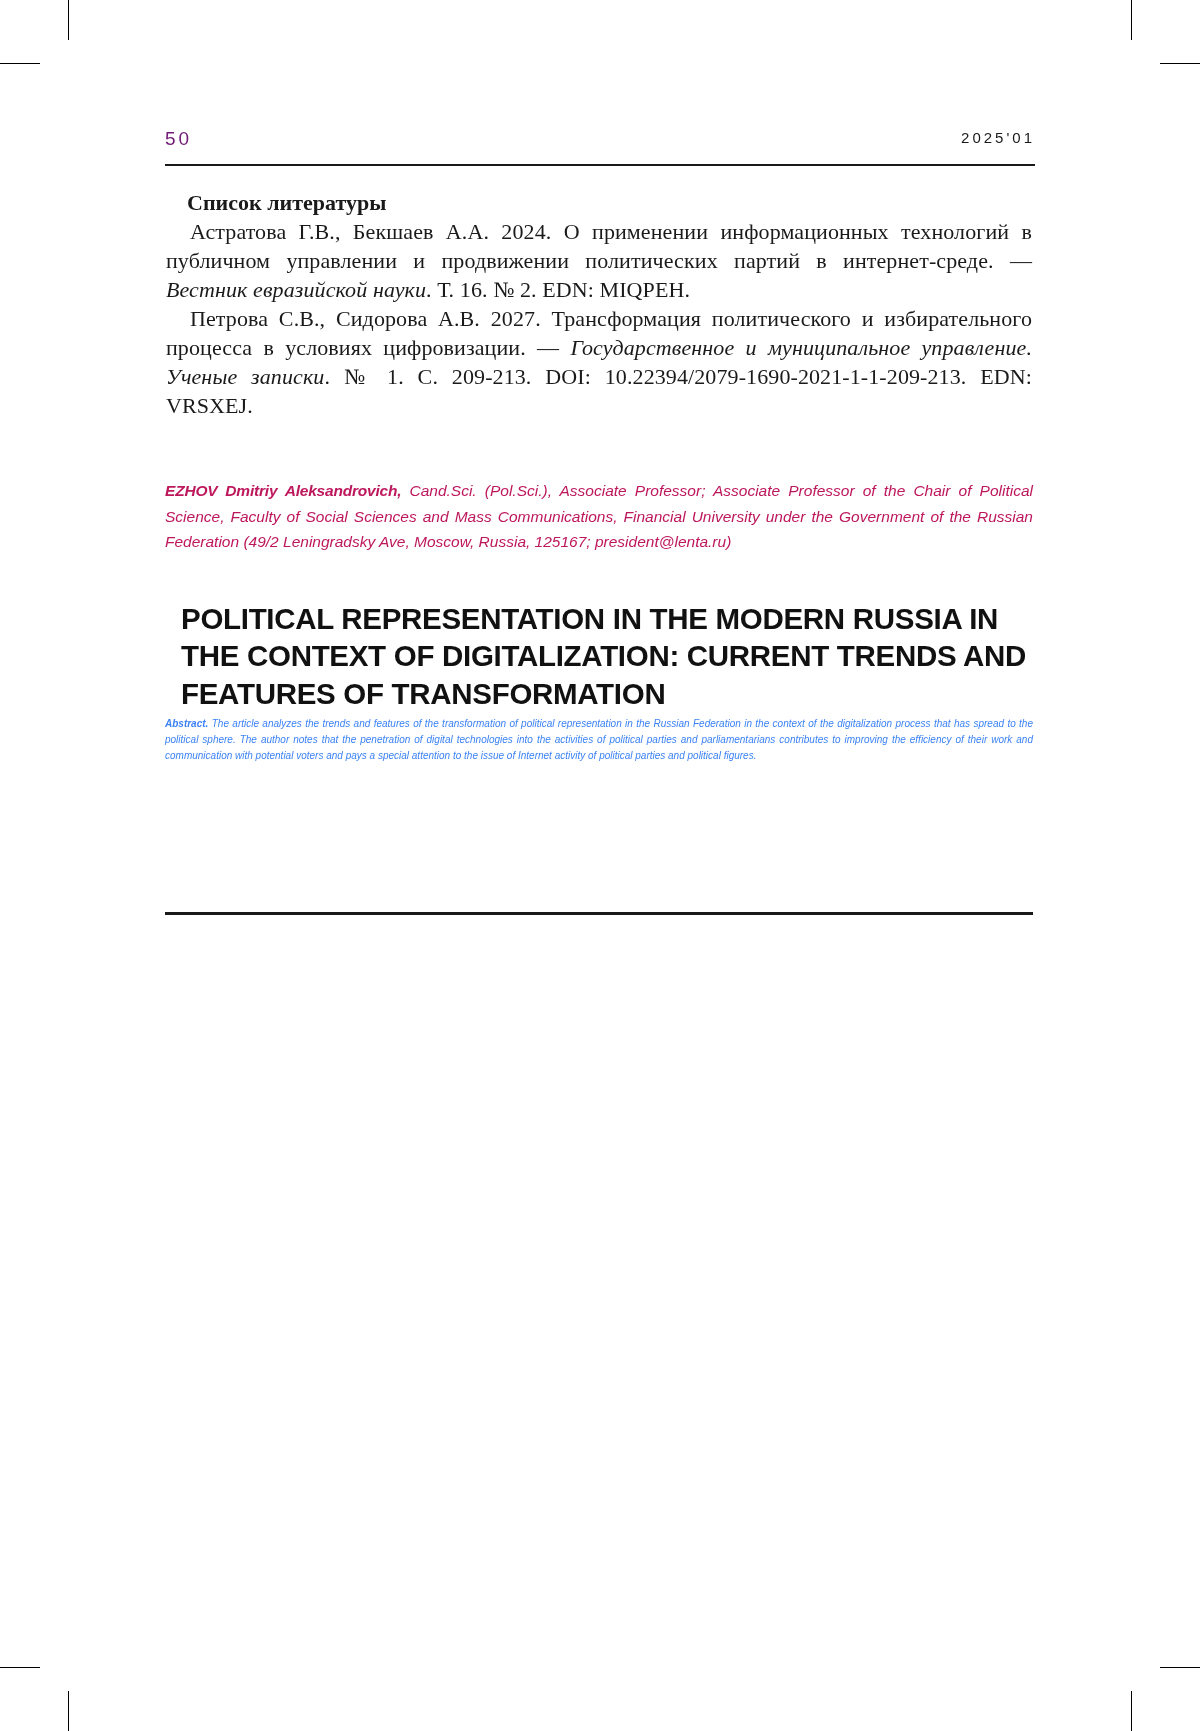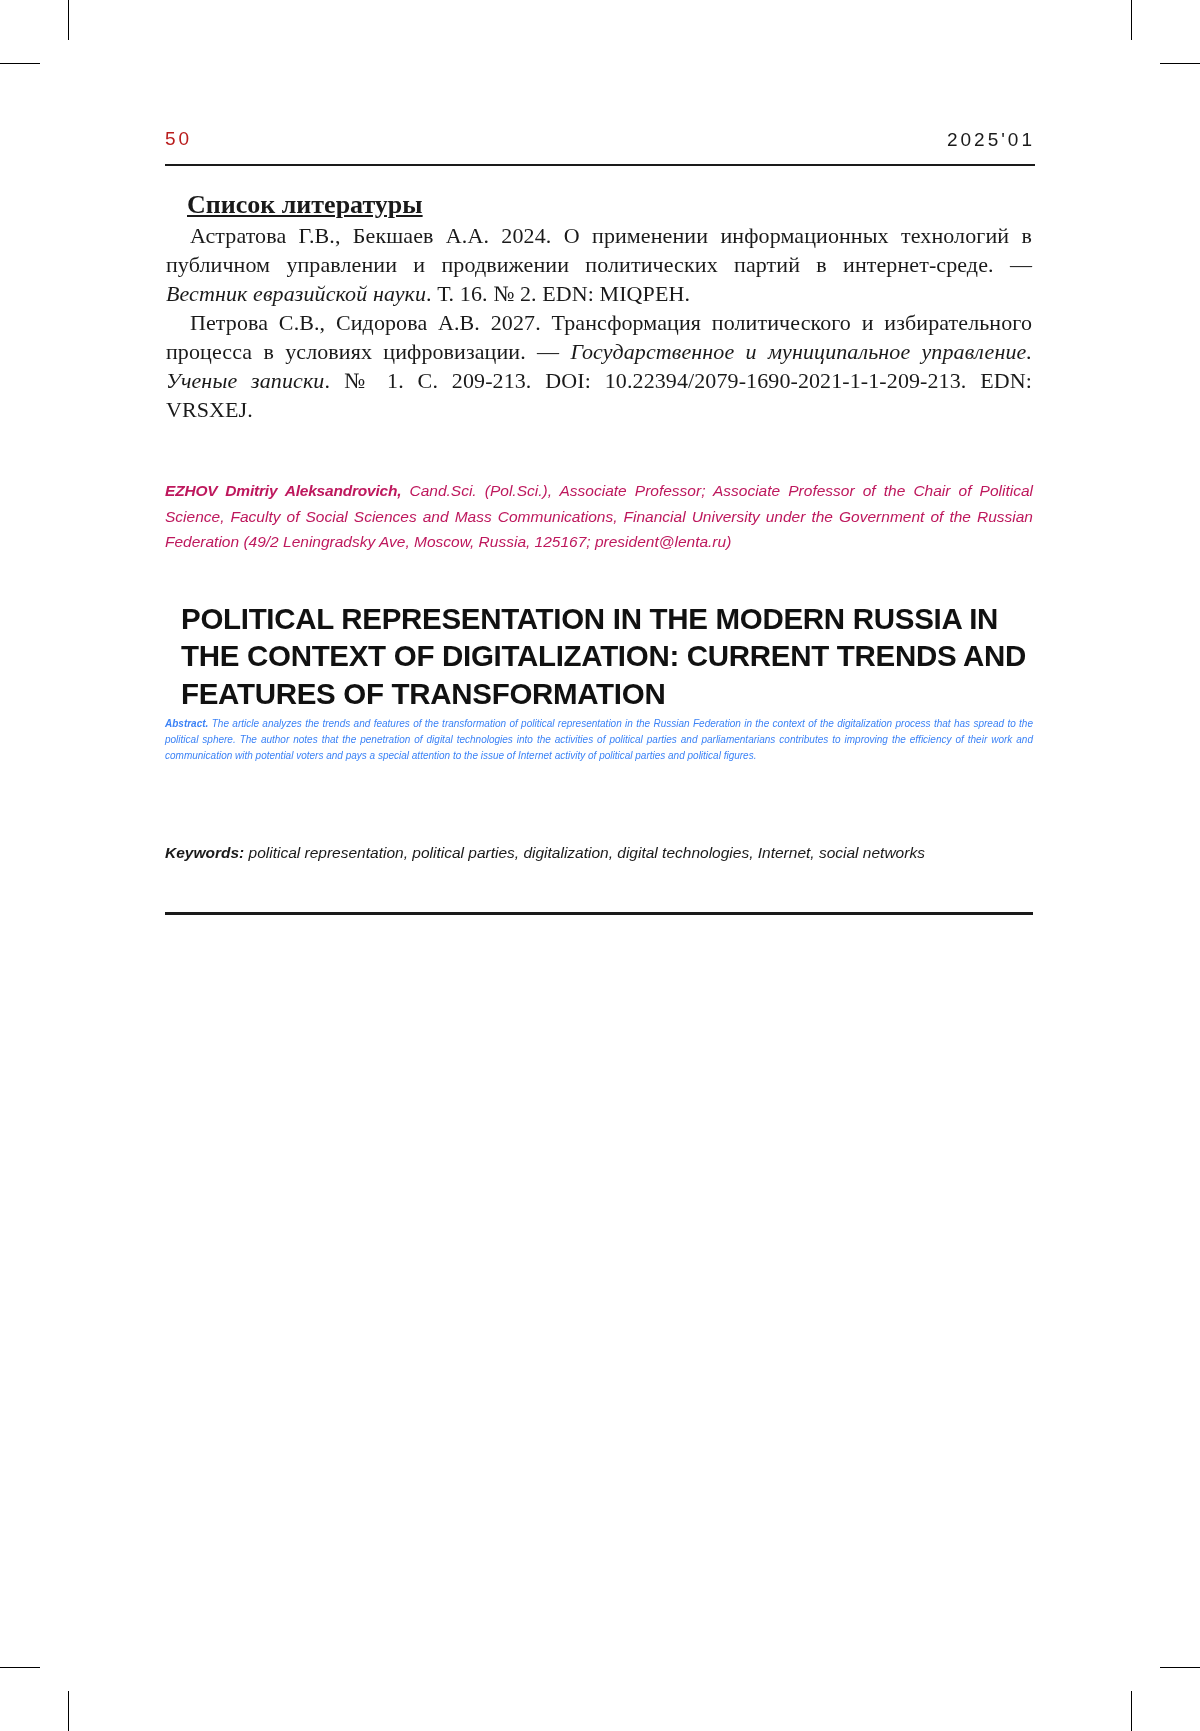--- a/index.html
+++ b/index.html
@@ -49,54 +49,53 @@
     border-bottom: 2px solid #1a1a1a;
     font-family: "Liberation Sans", sans-serif;
   }
   .rh-page-no {
     position: absolute;
     left: 0;
     top: 0;
     font-size: 19px;
     letter-spacing: 3px;
     font-weight: 400;
-    color: #b91c1c;
+    color: #701a75;
   }
   .rh-journal {
     position: absolute;
     left: 0;
     right: 0;
     top: 1px;
     text-align: center;
     font-size: 17px;
     letter-spacing: 4px;
     color: #1a1a1a;
   }
   .rh-issue {
     position: absolute;
     right: 0;
     top: 1px;
-    font-size: 19px;
+    font-size: 15px;
     letter-spacing: 3px;
     color: #1a1a1a;
   }
 
   
   .refs {
     position: absolute;
     left: 0;
     top: 190px;
     width: 868px;
   }
   .refs-title {
     font-family: "Liberation Serif", serif;
     font-weight: bold;
-    font-size: 26px;
+    font-size: 22px;
     margin: 0 0 2px 22px;
-    text-decoration: underline;
   }
   .ref-item {
     font-size: 22px;
     line-height: 1.31;
     text-align: justify;
     text-indent: 24px;
     margin: 1px;
     letter-spacing: 0.1px;
   }
   .ref-item i { font-style: italic; }
@@ -208,19 +207,16 @@
   <div class="author-en">
     <b>EZHOV Dmitriy Aleksandrovich,</b><span> Cand.Sci. (Pol.Sci.), Associate Professor; Associate Professor of the Chair of Political Science, Faculty of Social Sciences and Mass Communications, Financial University under the Government of the Russian Federation (49/2 Leningradsky Ave, Moscow, Russia, 125167; president@lenta.ru)</span>
   </div>
 
   <h1 class="title-en">POLITICAL REPRESENTATION IN THE MODERN RUSSIA IN THE CONTEXT OF DIGITALIZATION: CURRENT TRENDS AND FEATURES OF TRANSFORMATION</h1>
 
   <div class="abstract">
     <b>Abstract.</b><span> The article analyzes the trends and features of the transformation of political representation in the Russian Federation in the context of the digitalization process that has spread to the political sphere. The author notes that the penetration of digital technologies into the activities of political parties and parliamentarians contributes to improving the efficiency of their work and communication with potential voters and pays a special attention to the issue of Internet activity of political parties and political figures.</span>
   </div>
 
-  <div class="keywords">
-    <b>Keywords:</b><span> political representation, political parties, digitalization, digital technologies, Internet, social networks</span>
-  </div>
 
   <div class="bottom-rule"></div>
 
 </div>
 
 </body></html>

